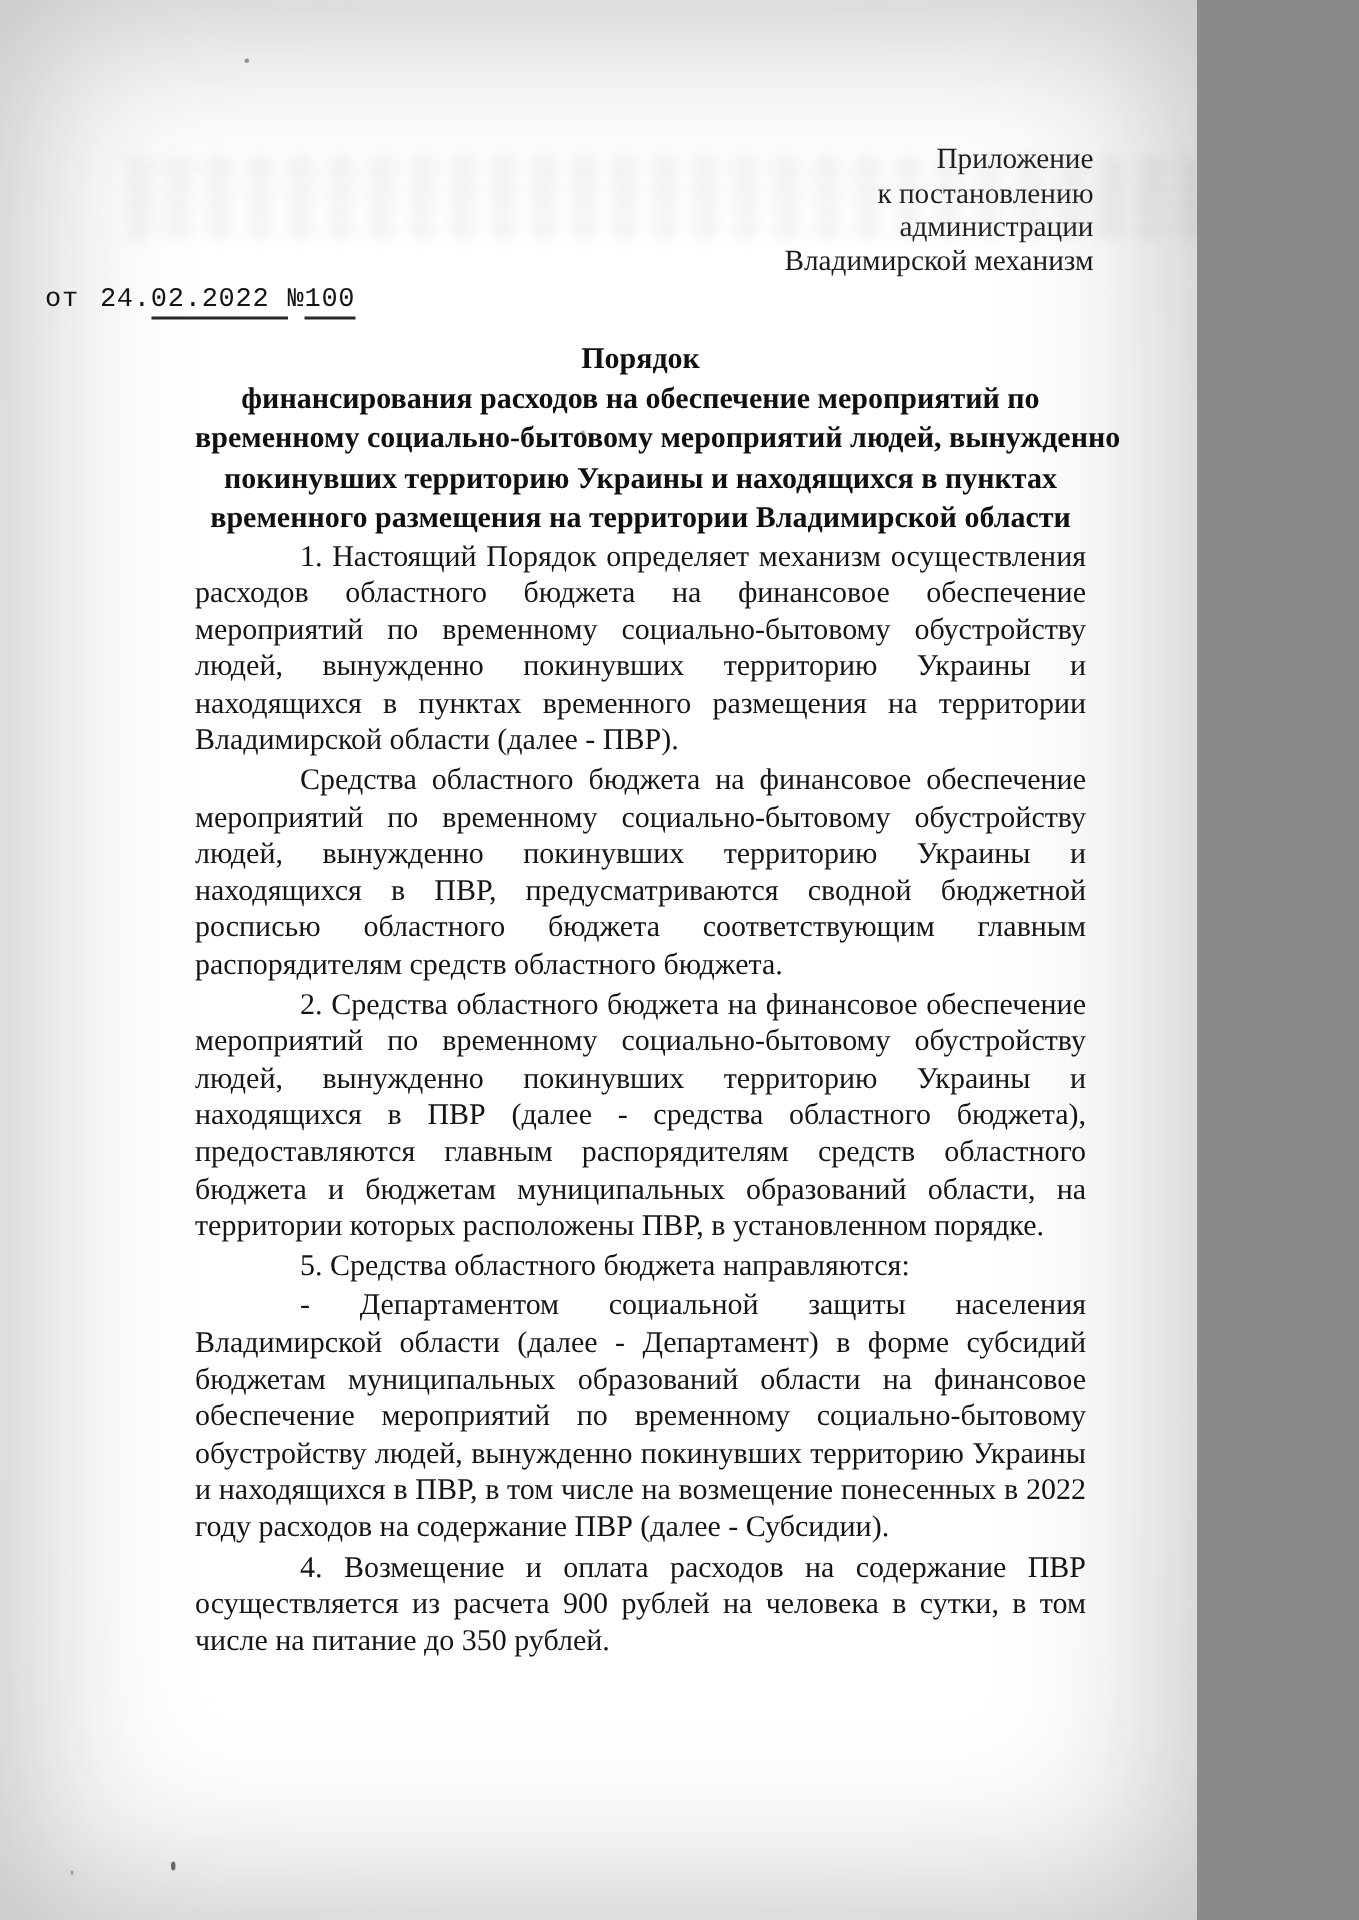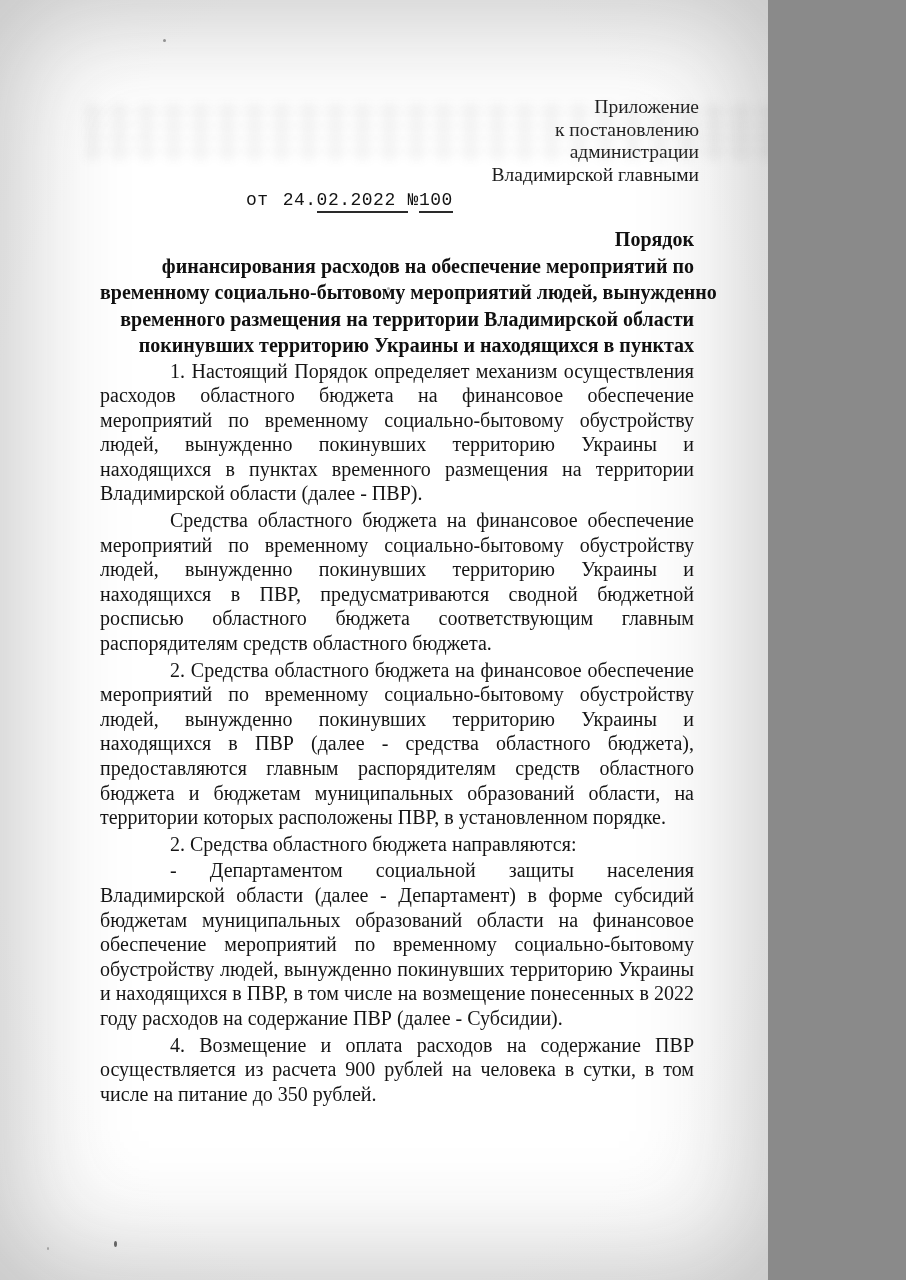--- a/index.html
+++ b/index.html
@@ -9,20 +9,21 @@
     font-family: "Liberation Serif", serif;
     overflow: hidden;
   }
   .page {
     position: relative;
     width: 768px; height: 1280px;
     overflow: hidden;
     background: radial-gradient(135% 130% at 50% 49%,
       #ffffff 40%, #fbfbfb 56%, #f0f0f0 69%,
       #dedede 80%, #c0c0c0 90%, #9c9c9c 97%, #8a8a8a 100%);
+    padding-left: 30px;
   }
   .page::after {
     content: "";
     position: absolute; inset: 0;
     box-shadow: inset 0 0 110px 18px rgba(40,40,40,0.26);
     pointer-events: none;
   }
   .bleed-band {
     position: absolute;
     top: 103px; left: 85px; width: 760px; height: 58px;
@@ -41,37 +42,37 @@
 
   .header {
     margin: 96px 69px 0 0;
     text-align: right;
     font-size: 19.5px;
     line-height: 22.5px;
     color: #1c1c1c;
   }
   .date-line {
     margin: 4px 69px 0 0;
-    text-align: center;
+    text-align: left;
     font-family: "Liberation Mono", monospace;
     font-size: 18px;
     letter-spacing: 0.5px;
     color: #141414;
     white-space: nowrap;
   }
   .date-line .gap { display: inline-block; width: 14px; }
   .u {
     border-bottom: 2px solid #2a2a2a;
     padding-bottom: 1px;
   }
   .u-date { padding-right: 12px; }
 
   .title {
     margin: 16px 74px 0 100px;
-    text-align: right;
+    text-align: center;
     font-weight: bold;
     font-size: 20px;
     line-height: 26.5px;
     color: #101010;
   }
   .title-line { white-space: nowrap; }
 
   .body-text {
     margin: 0 74px 0 100px;
     font-size: 20px;
@@ -96,47 +97,47 @@
   <div class="speck s4"></div>
 
   <div class="header">
 
       <div class="header-line">Приложение</div>
 
       <div class="header-line">к постановлению</div>
 
       <div class="header-line">администрации</div>
 
-      <div class="header-line">Владимирской главными</div>
+      <div class="header-line">Владимирской механизм</div>
     </div>
 
   <div class="date-line"><span>от</span><span class="gap"></span><span>24.</span><span class="u u-date">02.2022</span><span>№</span><span class="u">100</span></div>
 
   <div class="title">
 
       <div class="title-line">Порядок</div>
 
       <div class="title-line">финансирования расходов на обеспечение мероприятий по</div>
 
       <div class="title-line">временному социально-бытовому мероприятий людей, вынужденно</div>
 
+      <div class="title-line">покинувших территорию Украины и находящихся в пунктах</div>
+
       <div class="title-line">временного размещения на территории Владимирской области</div>
-
-      <div class="title-line">покинувших территорию Украины и находящихся в пунктах</div>
     </div>
 
   <div class="body-text">
 
       <p class="para">1. Настоящий Порядок определяет механизм осуществления расходов областного бюджета на финансовое обеспечение мероприятий по временному социально-бытовому обустройству людей, вынужденно покинувших территорию Украины и находящихся в пунктах временного размещения на территории Владимирской области (далее - ПВР).</p>
 
       <p class="para">Средства областного бюджета на финансовое обеспечение мероприятий по временному социально-бытовому обустройству людей, вынужденно покинувших территорию Украины и находящихся в ПВР, предусматриваются сводной бюджетной росписью областного бюджета соответствующим главным распорядителям средств областного бюджета.</p>
 
       <p class="para">2. Средства областного бюджета на финансовое обеспечение мероприятий по временному социально-бытовому обустройству людей, вынужденно покинувших территорию Украины и находящихся в ПВР (далее - средства областного бюджета), предоставляются главным распорядителям средств областного бюджета и бюджетам муниципальных образований области, на территории которых расположены ПВР, в установленном порядке.</p>
 
-      <p class="para">2. Средства областного бюджета направляются:</p>
+      <p class="para">5. Средства областного бюджета направляются:</p>
 
 
       <p class="para">- Департаментом социальной защиты населения Владимирской области (далее - Департамент) в форме субсидий бюджетам муниципальных образований области на финансовое обеспечение мероприятий по временному социально-бытовому обустройству людей, вынужденно покинувших территорию Украины и находящихся в ПВР, в том числе на возмещение понесенных в 2022 году расходов на содержание ПВР (далее - Субсидии).</p>
 
       <p class="para">4. Возмещение и оплата расходов на содержание ПВР осуществляется из расчета 900 рублей на человека в сутки, в том числе на питание до 350 рублей.</p>
 
     </div>
 
 </div>
 

